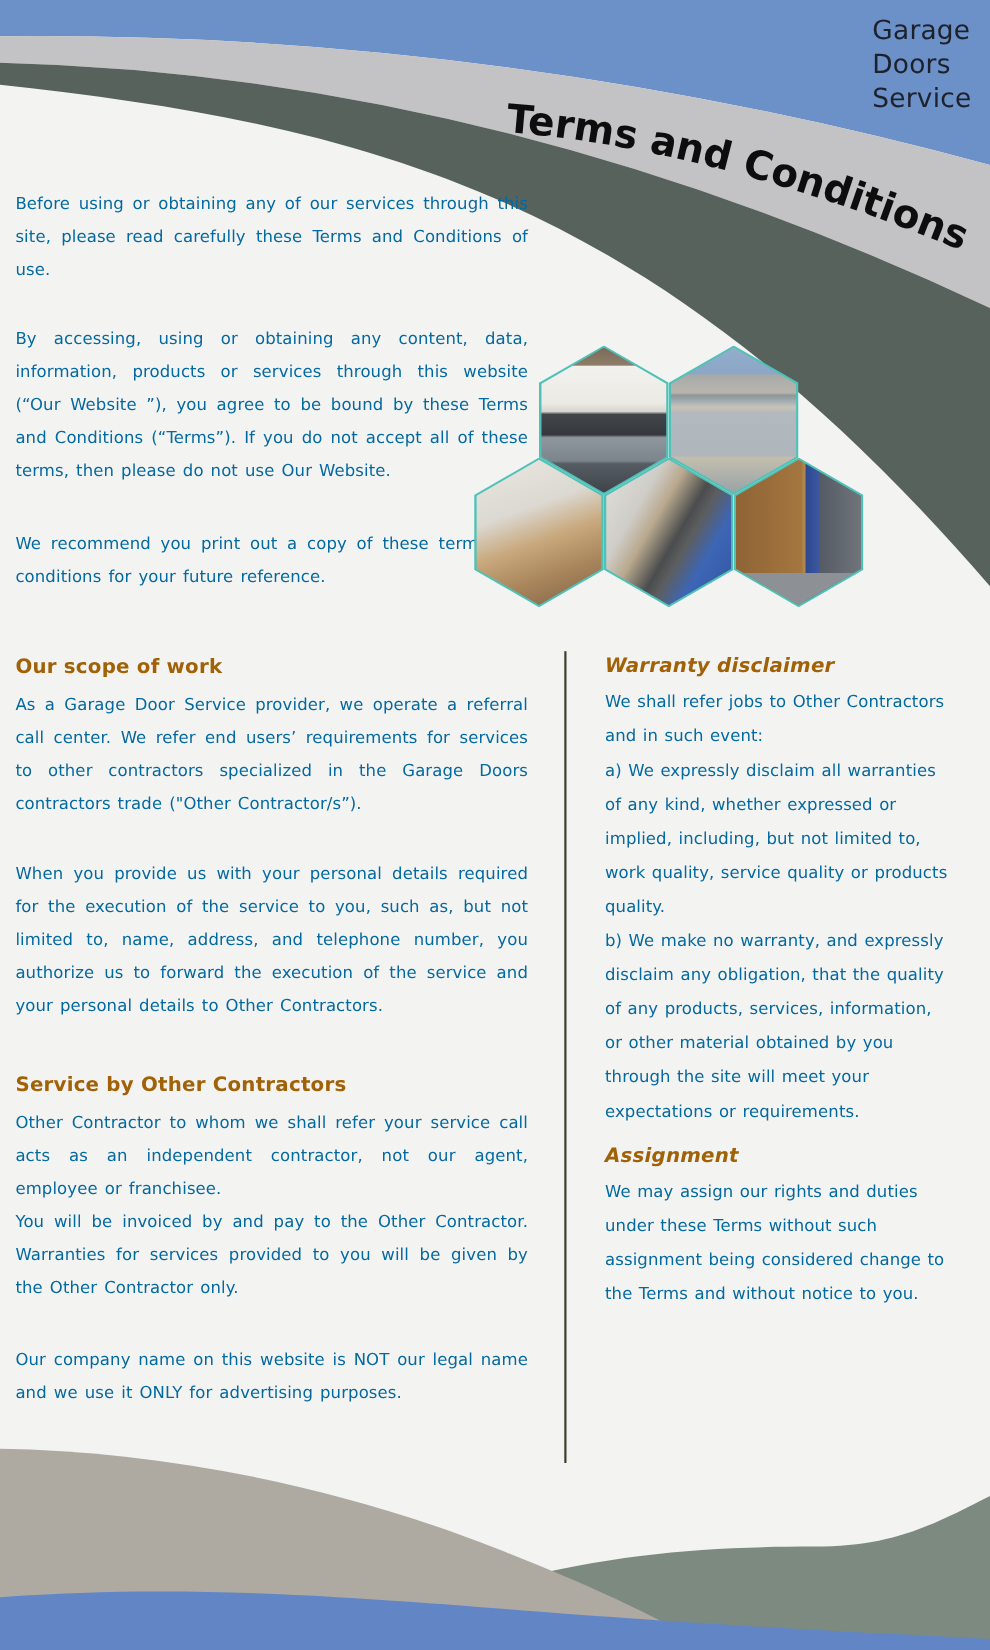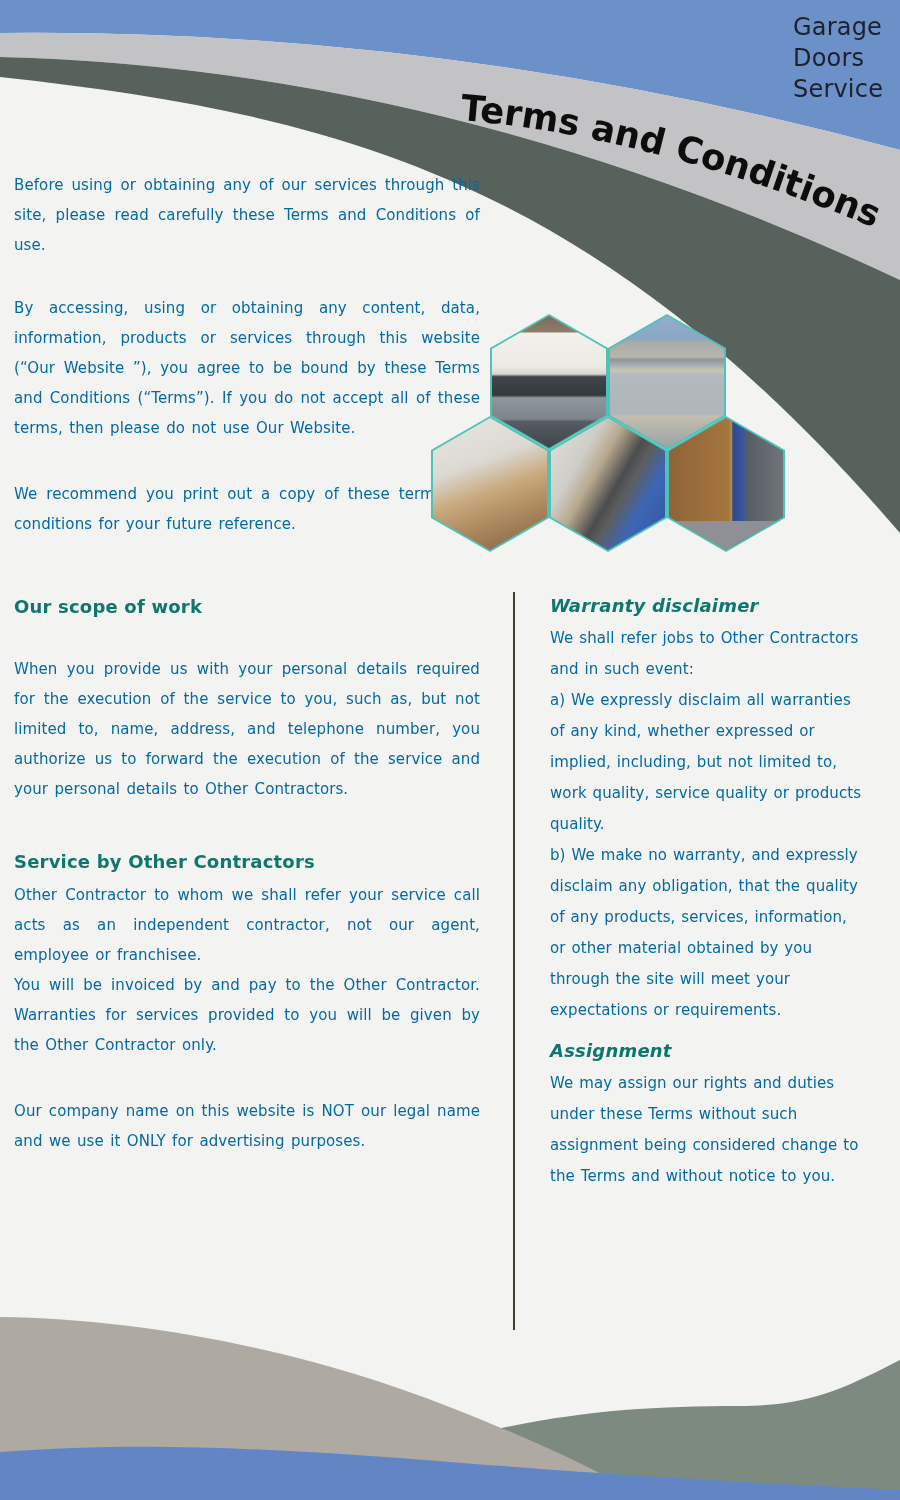--- a/index.html
+++ b/index.html
@@ -34,21 +34,21 @@
     letter-spacing:0.1px;
     white-space:pre-line;
     color:#0369a1;
   }
   .intro .p1{margin-bottom:33px;}
   .intro .p2{margin-bottom:36px;}
 
   .col h3{
     margin:0 0 5px 0;
     font-size:18px;line-height:26px;
-    font-weight:700;color:#0f766e;
+    font-weight:700;color:#a16207;
     letter-spacing:0.2px;
   }
   .col-left{position:absolute;left:14px;top:594px;width:466px;}
   .col-left .sec2{margin-top:34px;}
   .col-left .sec3{margin-top:45px;}
   .col-left .note{margin-top:36px;}
 
   .col-right{position:absolute;left:550px;top:593px;width:335px;}
   .col-right p{
     text-align:left;
@@ -133,20 +133,21 @@
         <div class="ph ph-spring"></div>
       </div>
     <div class="hex hx5">
         <div class="ph ph-wood"></div>
       </div>
   </div>
 
   <div class="col col-left">
     <section class="sec1">
       <h3>Our scope of work</h3>
+      <p>As a Garage Door Service provider, we operate a referral call center. We refer end users’ requirements for services to other contractors specialized in the Garage Doors contractors trade ("Other Contractor/s”).</p>
     </section>
     <section class="sec2">
       <p>When you provide us with your personal details required for the execution of the service to you, such as, but not limited to, name, address, and telephone number, you authorize us to forward the execution of the service and your personal details to Other Contractors.</p>
     </section>
     <section class="sec3">
       <h3>Service by Other Contractors</h3>
       <p>Other Contractor to whom we shall refer your service call acts as an independent contractor, not our agent, employee or franchisee.
 You will be invoiced by and pay to the Other Contractor. Warranties for services provided to you will be given by the Other Contractor only.</p>
     </section>
     <p class="note">Our company name on this website is NOT our legal name and we use it ONLY for advertising purposes.</p>

